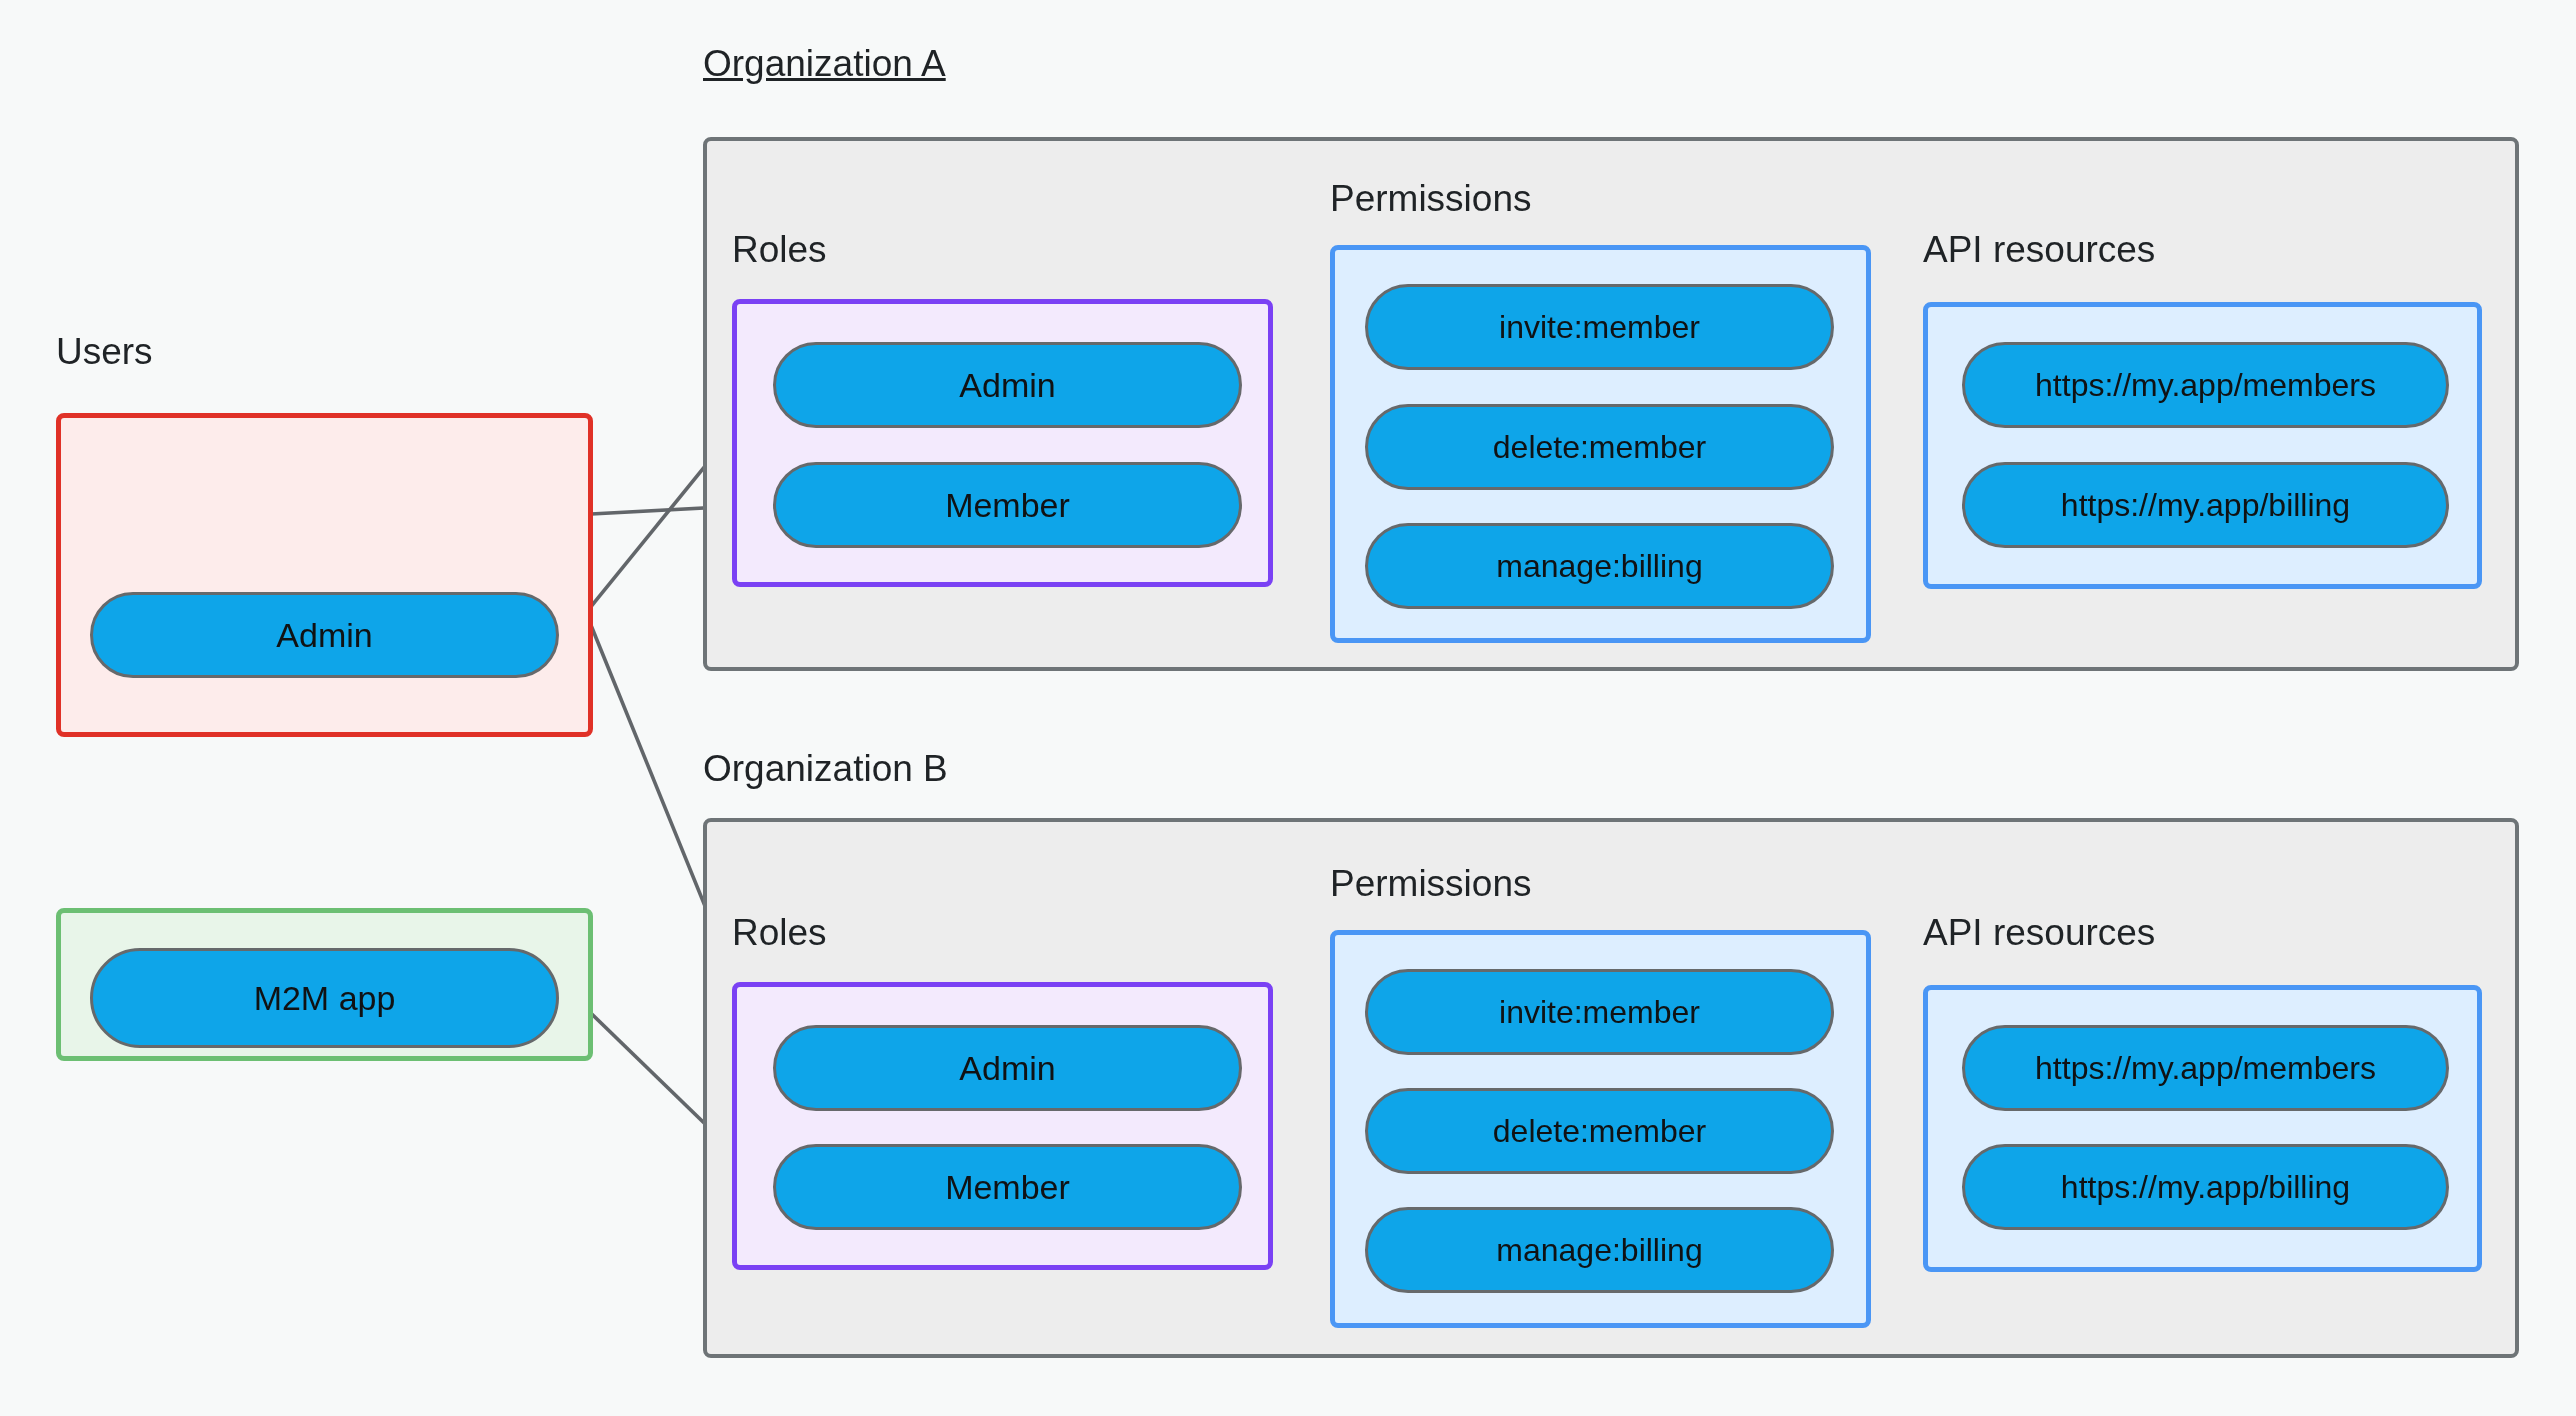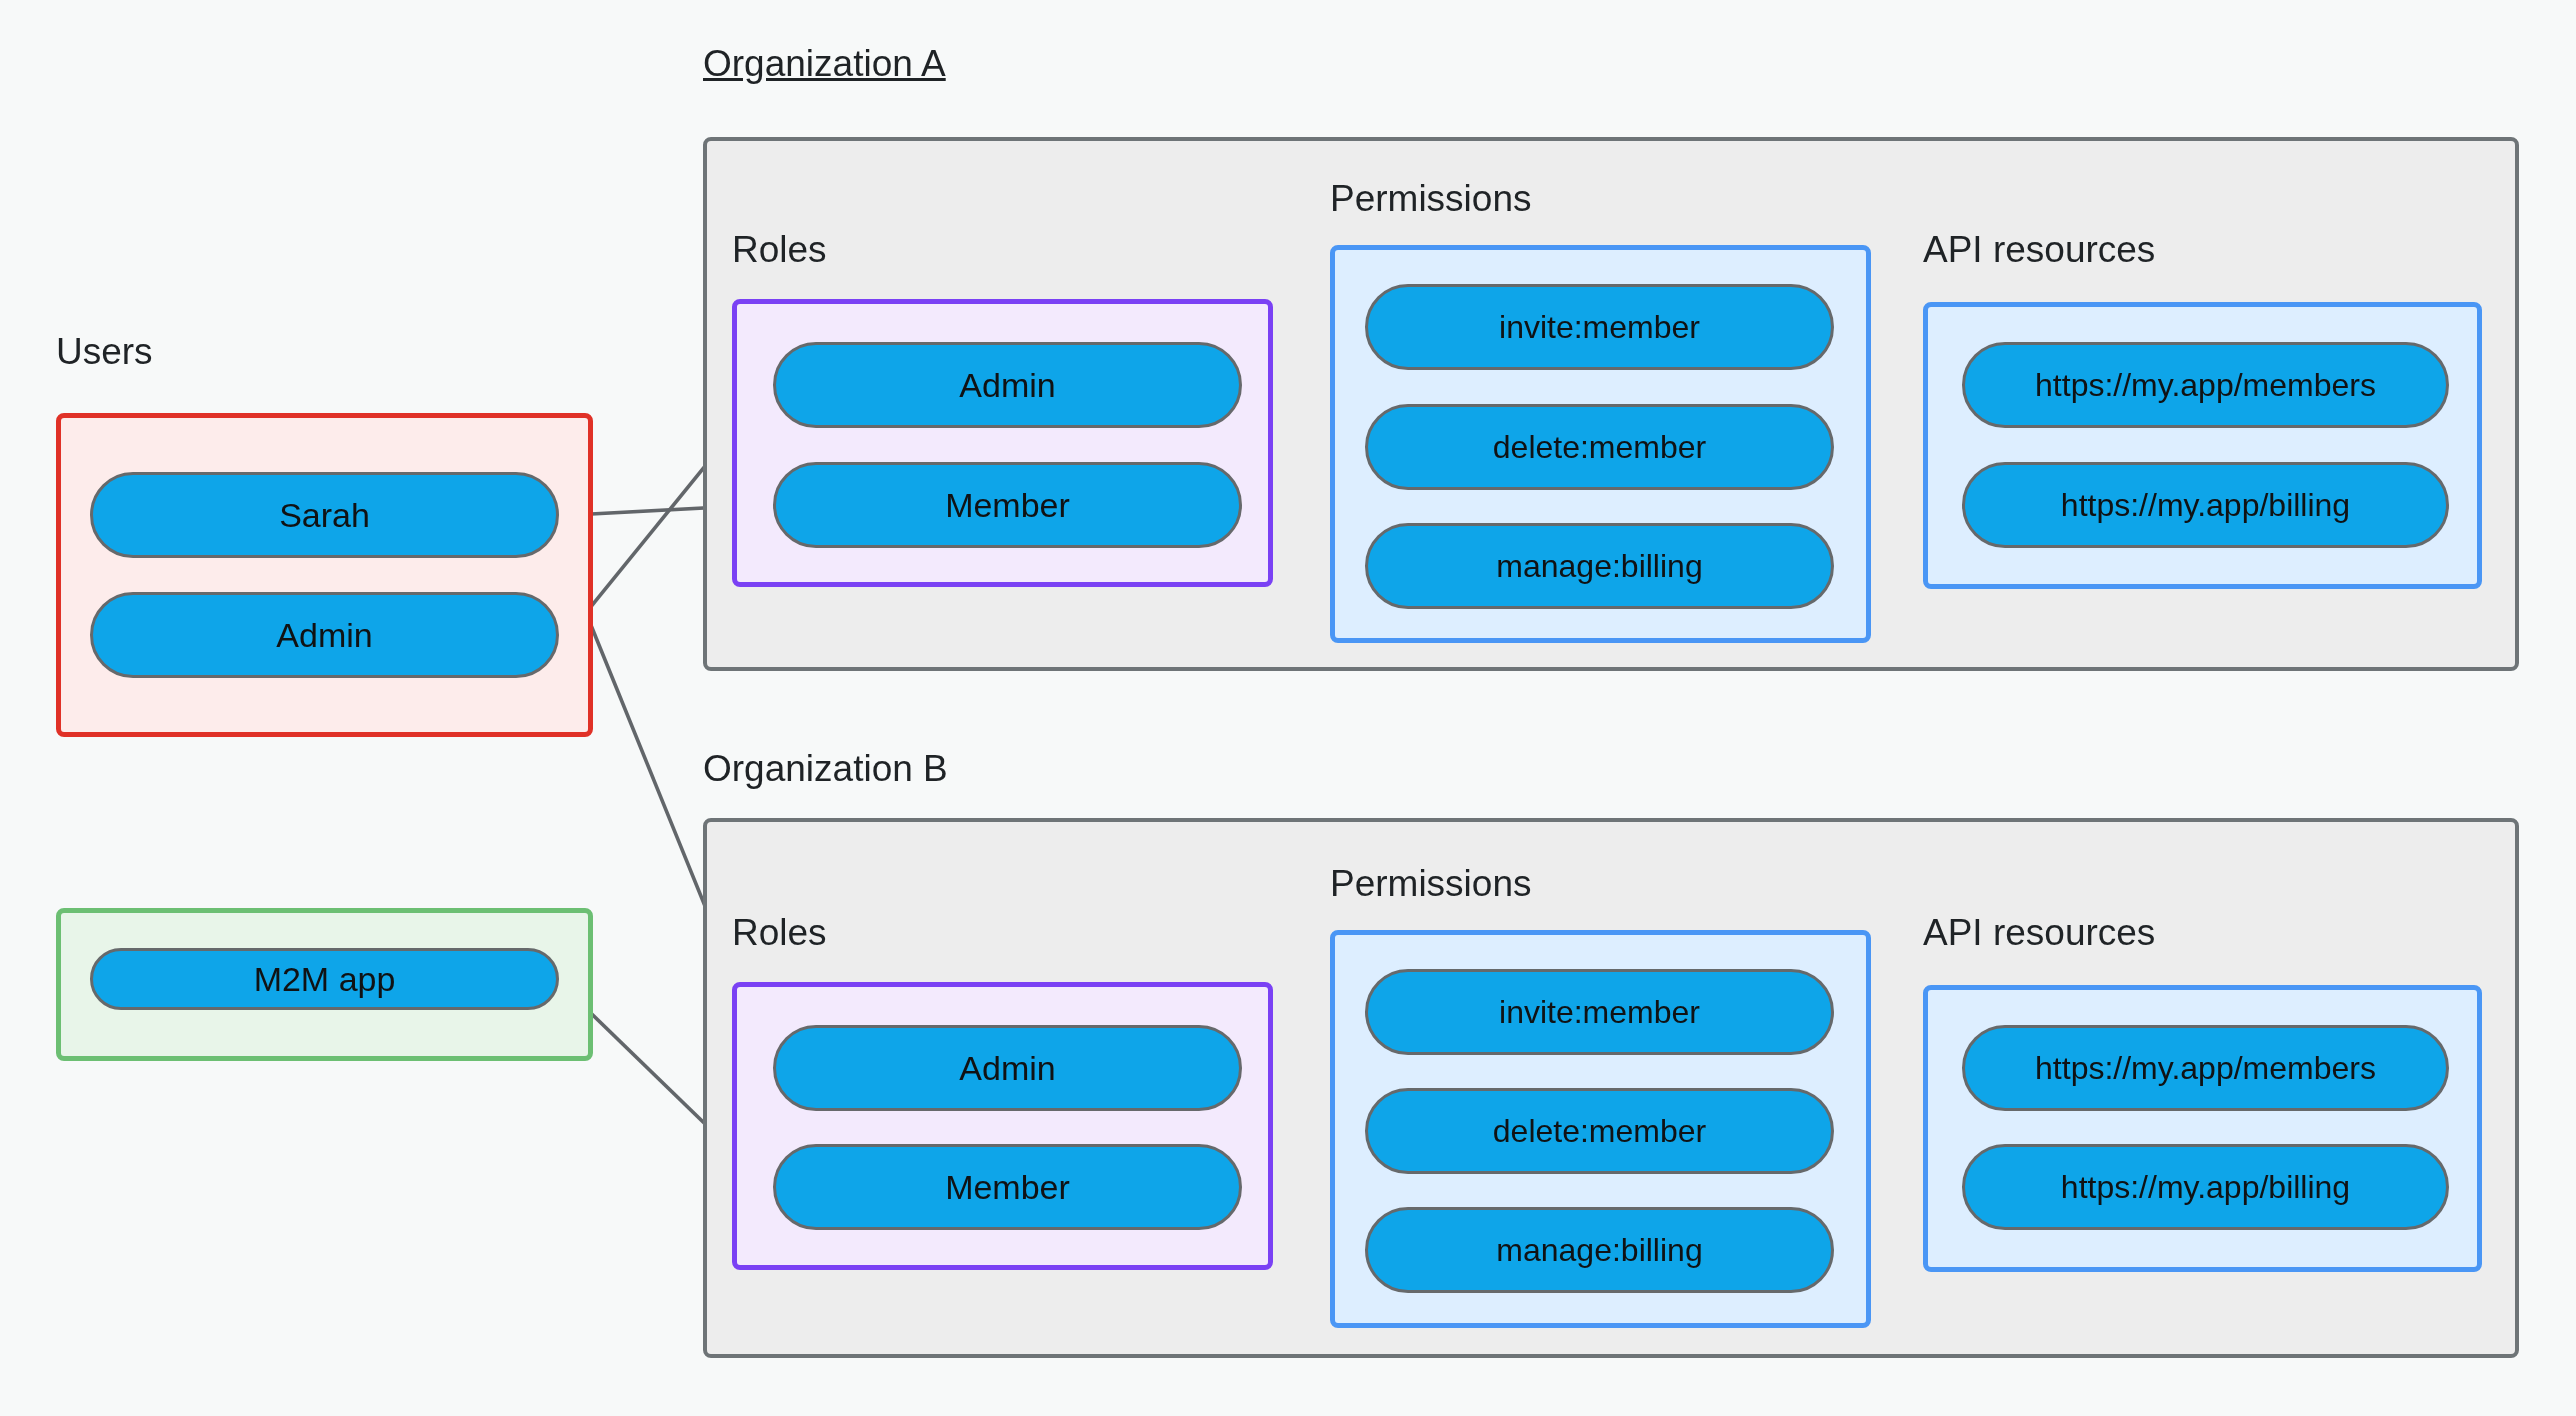--- a/index.html
+++ b/index.html
@@ -141,27 +141,26 @@
 
       <circle cx="2181" cy="1185" r="13"></circle>
       <circle cx="2181" cy="1318" r="13"></circle>
     </g>
   </svg>
 
   <div class="group-label" style="left:56px; top:333px;">Users</div>
 
   <div class="box box-users" style="left:56px; top:413px; width:537px; height:324px;"></div>
 
-  <div class="pill" style="left:90px; top:472px; width:469px; height:86px;">Sarah</div>
   <div class="pill" style="left:90px; top:592px; width:469px; height:86px;">Admin</div>
 
 
   <div class="box box-m2m" style="left:56px; top:908px; width:537px; height:153px;"></div>
 
-  <div class="pill" style="left:90px; top:948px; width:469px; height:62px;">M2M app</div>
+  <div class="pill" style="left:90px; top:948px; width:469px; height:100px;">M2M app</div>
 
   <div class="group-label" style="left:703px; top:45px;text-decoration:underline;">Organization A</div>
 
   <div class="box box-org" style="left:703px; top:137px; width:1816px; height:534px;"></div>
 
   <div class="group-label" style="left:732px; top:231px;">Roles</div>
 
   <div class="box box-roles" style="left:732px; top:299px; width:541px; height:288px;"></div>
 
   <div class="pill" style="left:773px; top:342px; width:469px; height:86px;">Admin</div>

